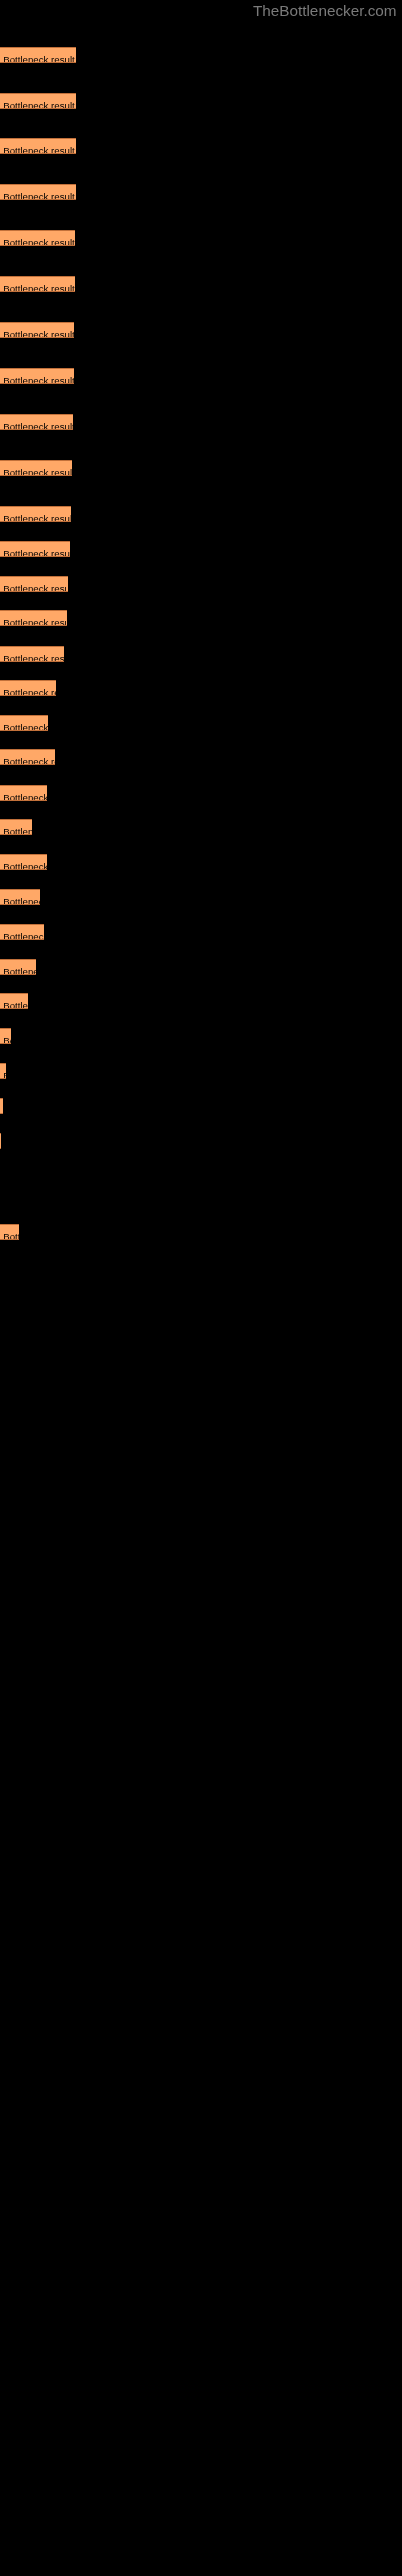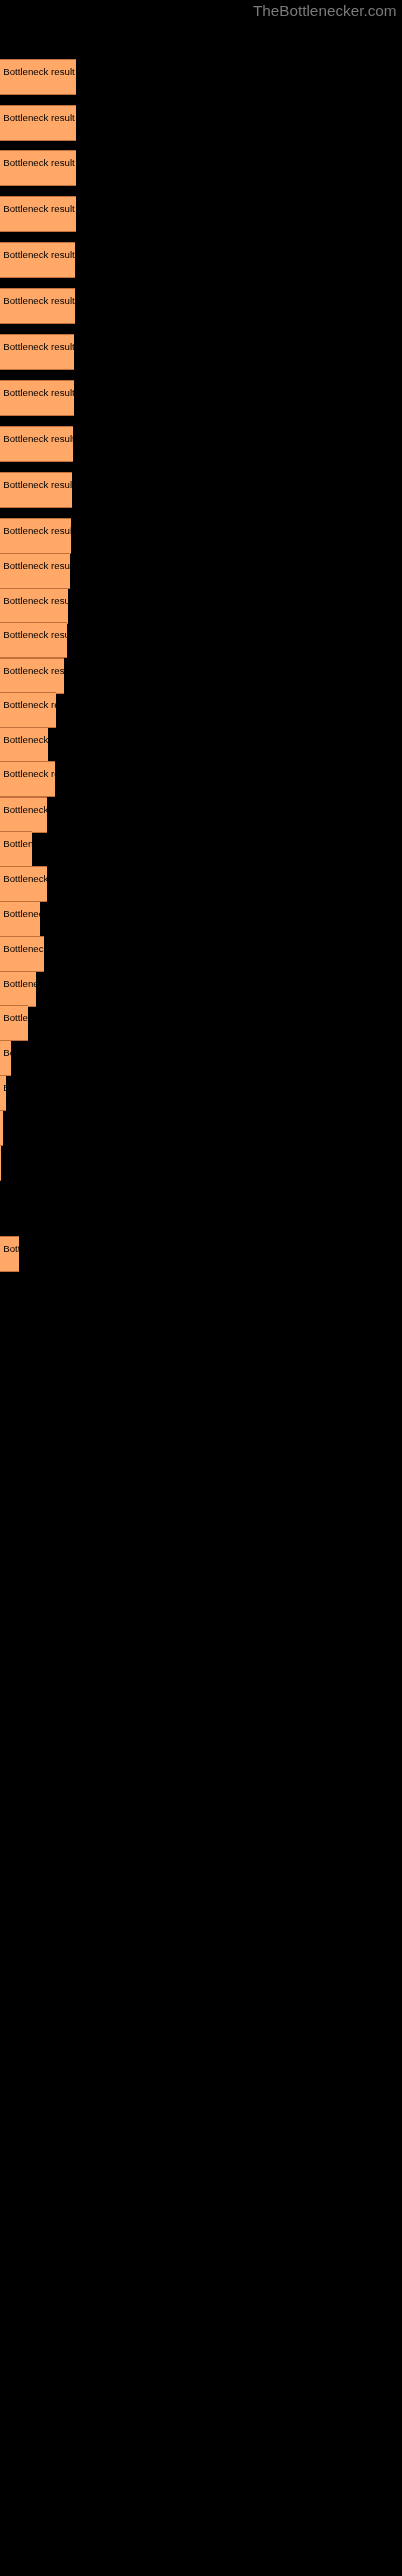--- a/index.html
+++ b/index.html
@@ -32,22 +32,22 @@
     height: 2576px;
   }
   .bar-row {
     position: absolute;
     left: 0;
     height: 24px;
   }
   .bar {
     position: absolute;
     left: 0;
-    top: 12px;
-    height: 36px;
+    top: 0;
+    height: 16px;
     background: #ffa867;
     border-top: 0.8px solid #c1703a;
     border-bottom: 0.8px solid #c1703a;
     box-sizing: border-box;
     overflow: hidden;
   }
   .bar-label {
     position: absolute;
     left: 3.2px;
     top: 0;

